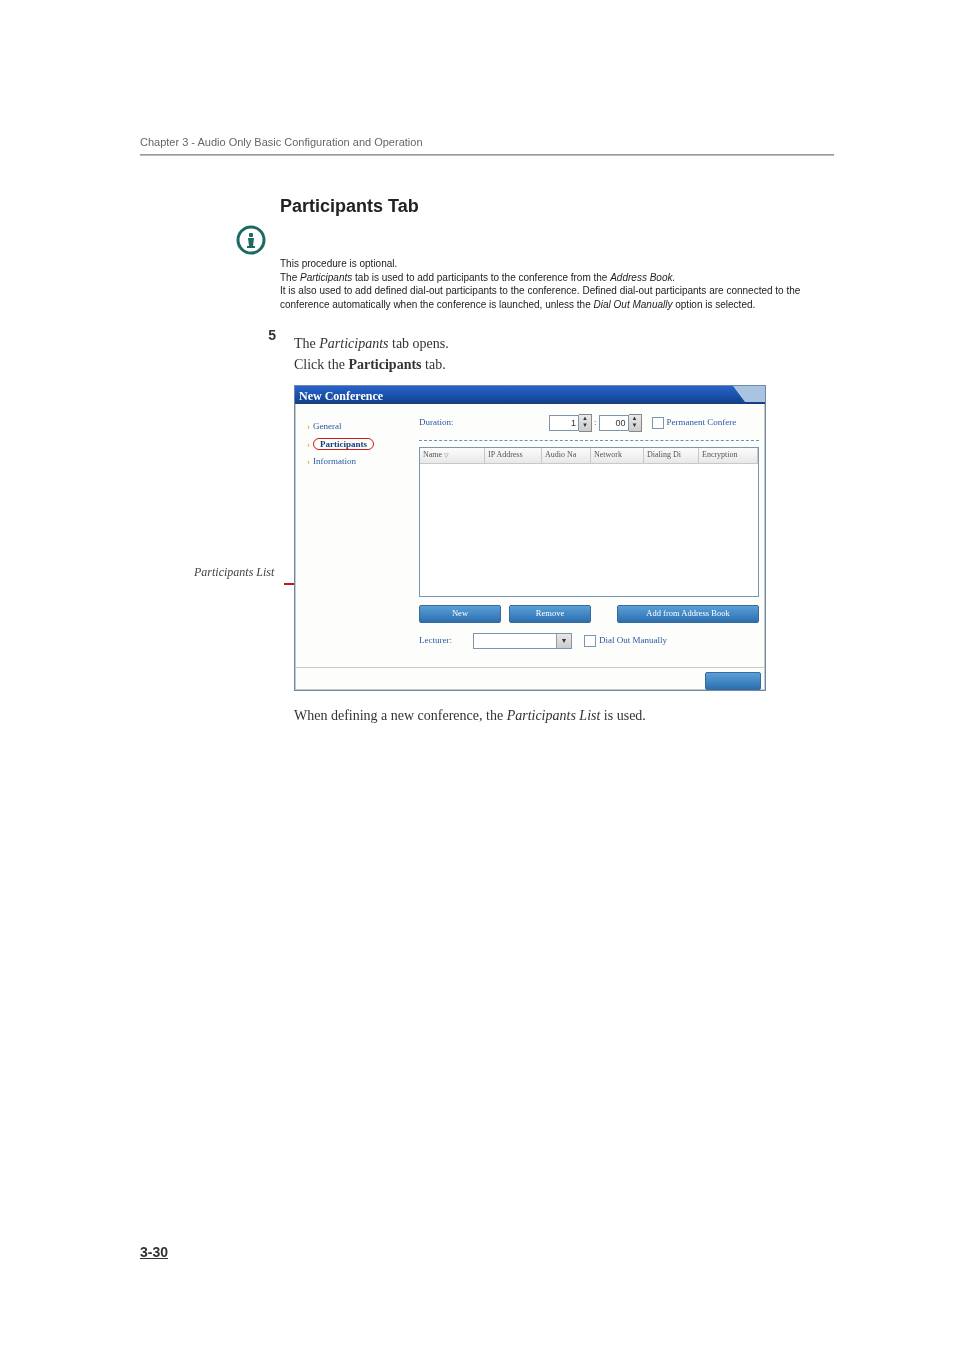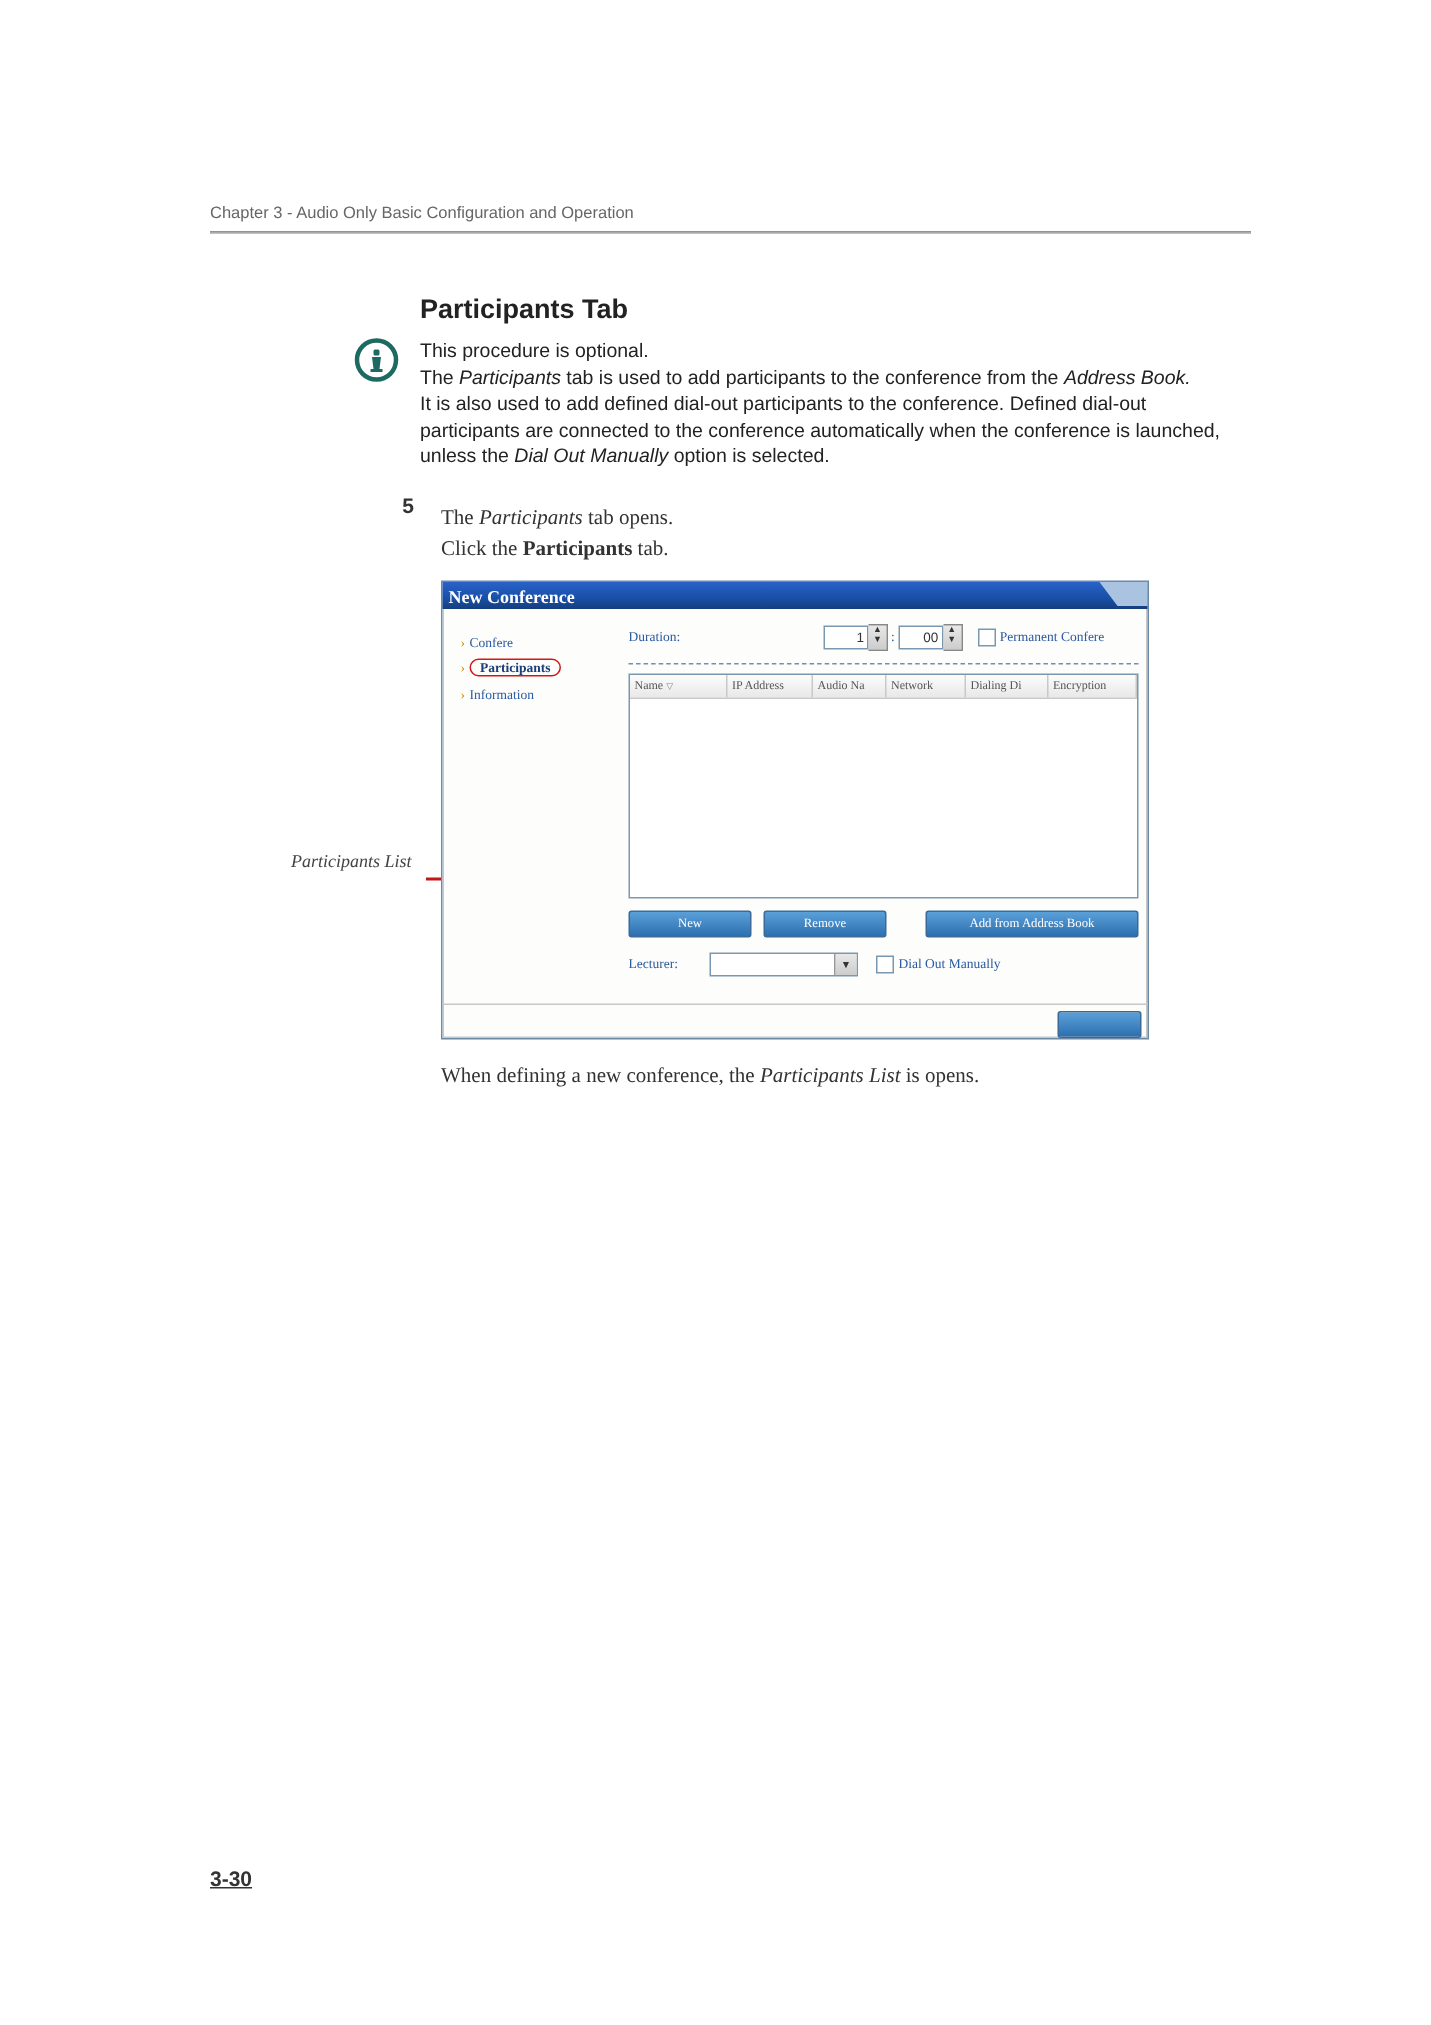--- a/index.html
+++ b/index.html
@@ -40,23 +40,24 @@
     display: flex;
     align-items: flex-start;
     gap: 14px;
     margin-left: -44px;
   }
   .info-icon-wrap {
     width: 30px;
     flex: 0 0 30px;
   }
   .info-text {
-    font-size: 13px;
+    font-size: 10px;
     line-height: 1.35;
     color: #222;
+    margin-top: 32px;
   }
   .info-text .italic { font-style: italic; }
   .step-row {
     display: flex;
     gap: 18px;
     margin-top: 16px;
     margin-left: -18px;
   }
   .step-num {
     font-family: "Arial Black", Arial, sans-serif;
@@ -321,21 +322,21 @@
         </div>
 
         <div class="screenshot callout-wrap">
           <div class="callout-label">Participants List</div>
           <div class="callout-line"></div>
 
           <div class="dlg">
             <div class="dlg-titlebar">New Conference</div>
             <div class="dlg-body">
               <div class="dlg-nav">
-                <div class="nav-item"><span class="chev">›</span><span class="lbl">Confere</span></div>
+                <div class="nav-item"><span class="chev">›</span><span class="lbl">General</span></div>
                 <div class="nav-item selected"><span class="chev">›</span><span class="lbl">Participants</span></div>
                 <div class="nav-item"><span class="chev">›</span><span class="lbl">Information</span></div>
               </div>
               <div class="dlg-main">
                 <div class="row">
                   <div class="lab">Duration:</div>
                   <span class="spin">
                     <input class="tinput" value="1" style="">
                       <span class="btns">▲<br>▼</span>
                   </span>
@@ -373,20 +374,20 @@
                 </div>
               </div>
             </div>
             <div class="dlg-footer">
               <div class="corner"></div>
             </div>
           </div>
         </div>
 
         <div class="closing">
-          <span>When defining a new conference, the </span><span class="ital">Participants List</span><span> is opens.</span>
+          <span>When defining a new conference, the </span><span class="ital">Participants List</span><span> is used.</span>
         </div>
       </div>
     </div>
   </div>
 
   <div class="page-num">3-30</div>
 </div>
 
 </body></html>

